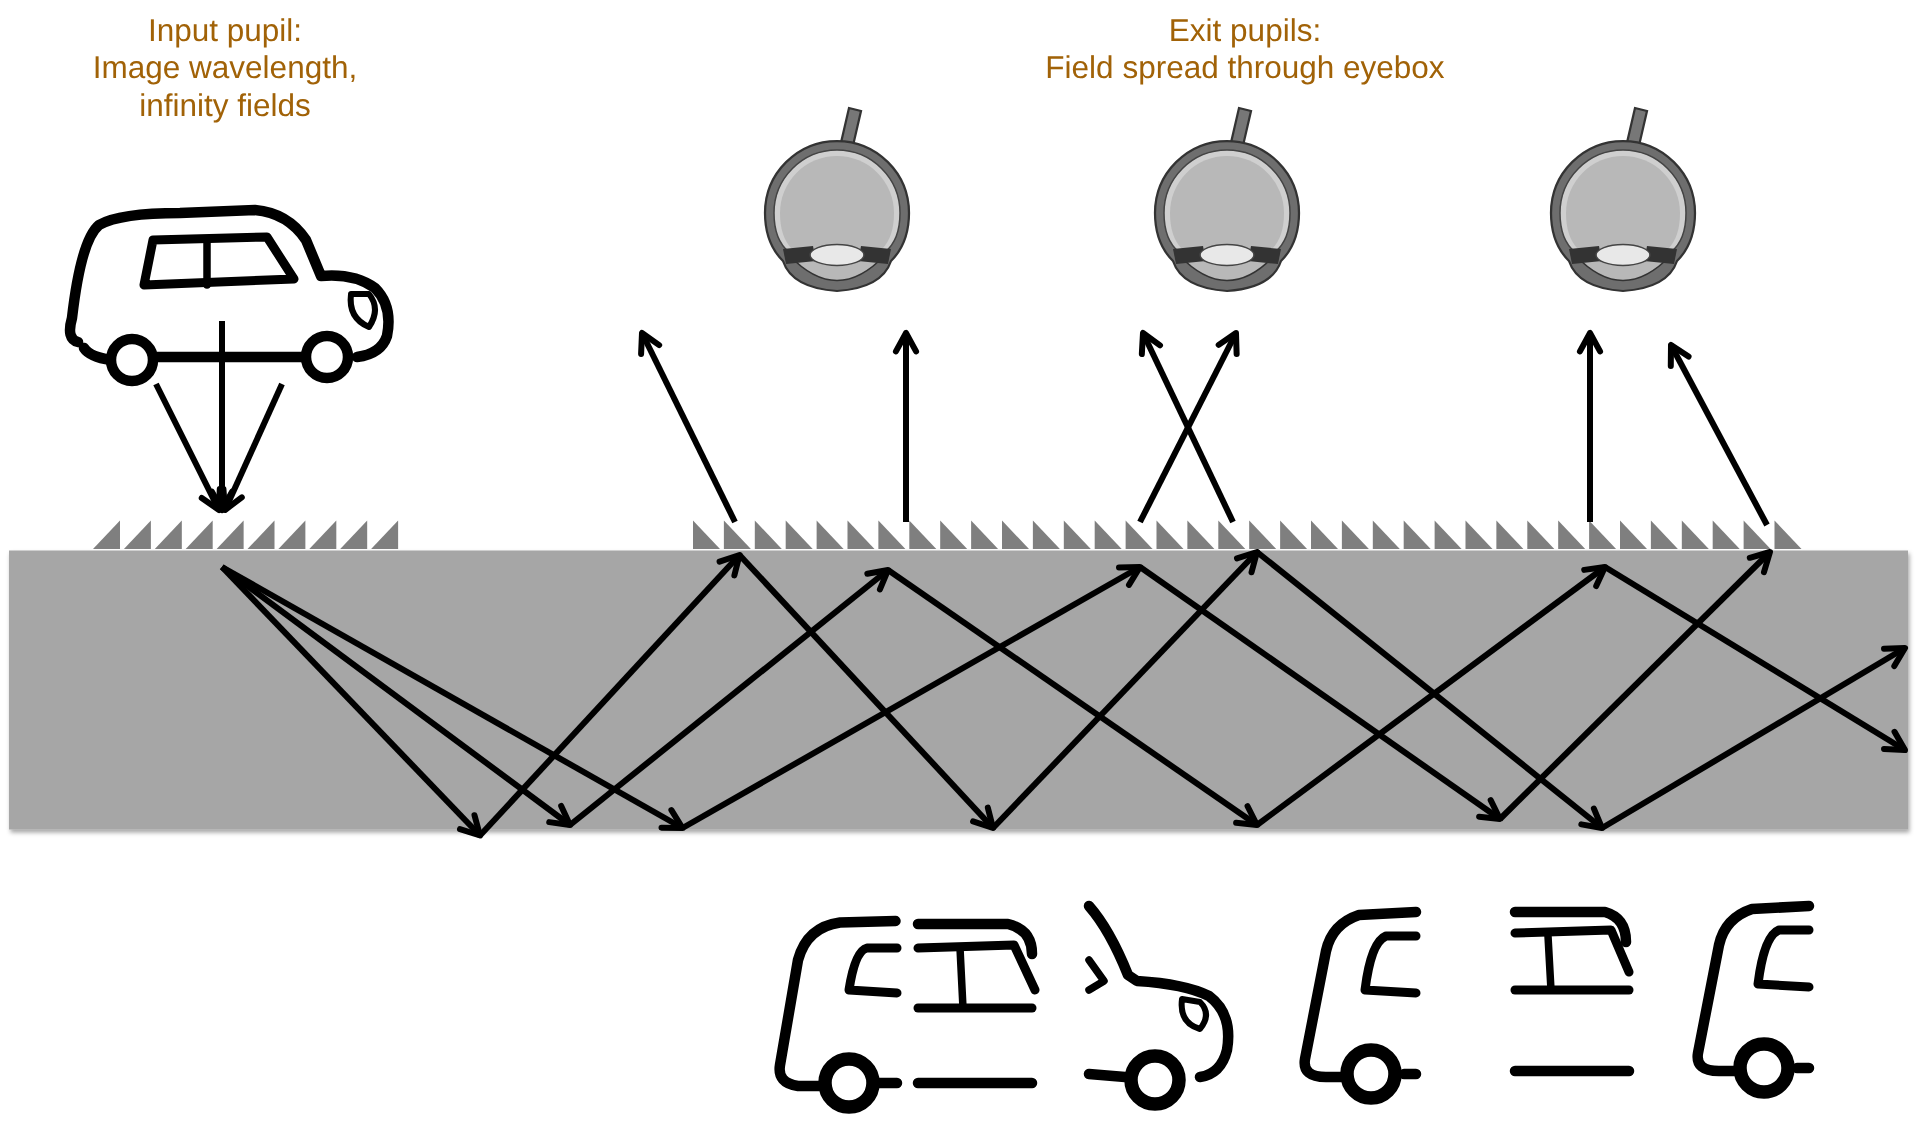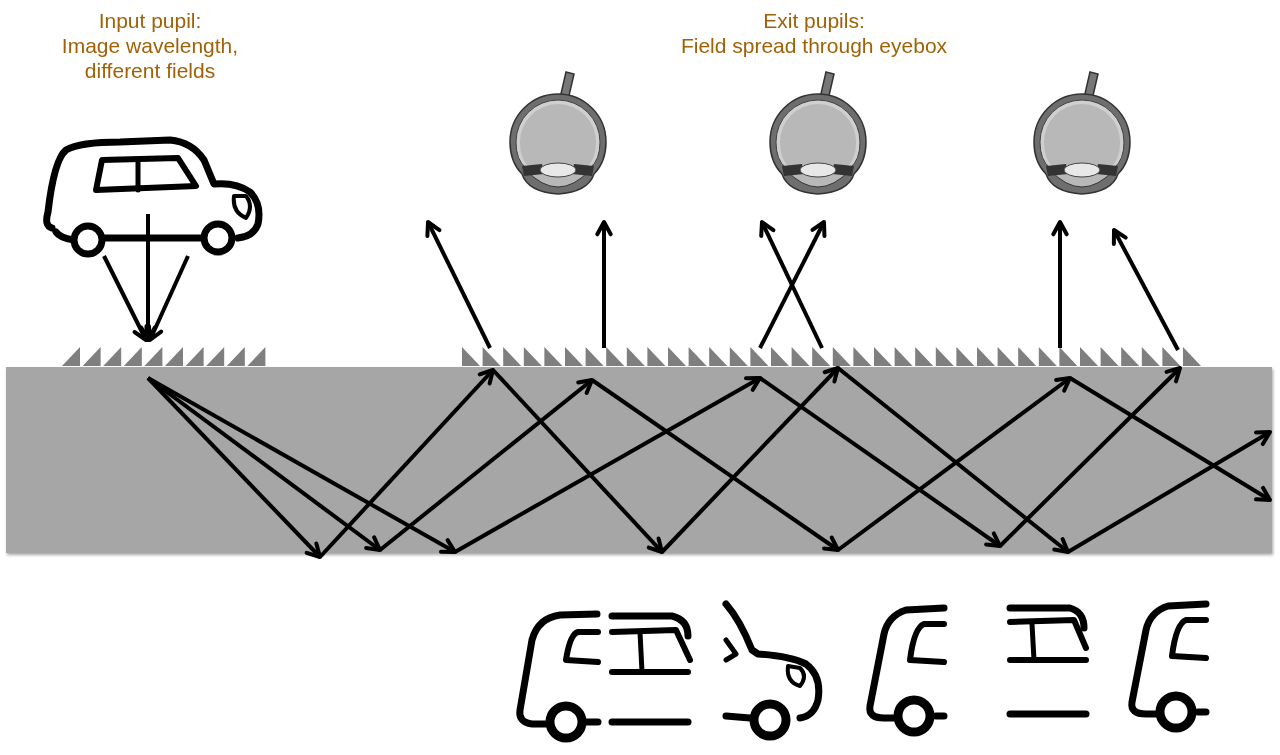--- a/index.html
+++ b/index.html
@@ -1,31 +1,31 @@
 <!DOCTYPE html>
 <html><head>
 <meta charset="utf-8">
 <style>
   html, body { margin: 0; padding: 0; background: #ffffff; }
   body { width: 1280px; height: 755px; position: relative; overflow: hidden;
          font-family: "Liberation Sans", "DejaVu Sans", sans-serif; }
   .label { position: absolute; text-align: center; color: #a16207; font-size: 21px; line-height: 25px; }
   #input-label { left: 10px; top: 8px; width: 280px; }
-  #exit-label { left: 624px; top: 8px; width: 380px; }
+  #exit-label { left: 640px; top: 8px; width: 380px; }
   #diagram { position: absolute; left: 0; top: 0; }
   .ray { stroke: #000; stroke-width: 4; fill: none; }
   .head { stroke: #000; stroke-width: 4; fill: none; stroke-linecap: round; stroke-linejoin: round; }
 </style>
 </head>
 <body>
 
 <div class="label" id="input-label">
   <div>Input pupil:</div>
   <div>Image wavelength,</div>
-  <div>different fields</div>
+  <div>infinity fields</div>
 </div>
 
 <div class="label" id="exit-label">
   <div>Exit pupils:</div>
   <div>Field spread through eyebox</div>
 </div>
 
 <svg id="diagram" width="1280" height="755" viewBox="0 0 1280 755">
   <defs>
     <filter id="shadow" x="-5%" y="-5%" width="110%" height="120%">

